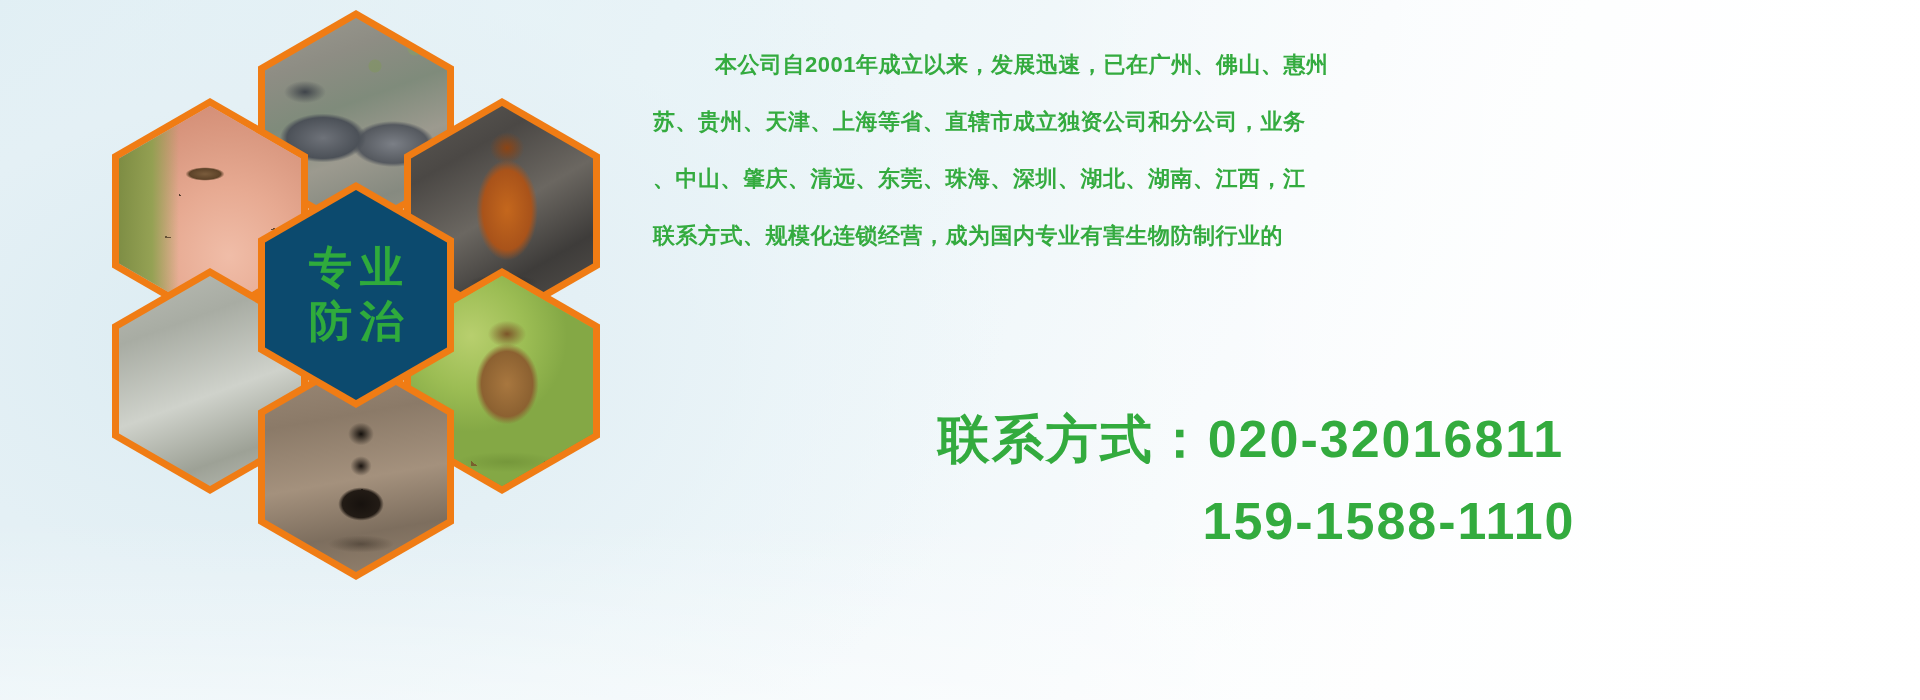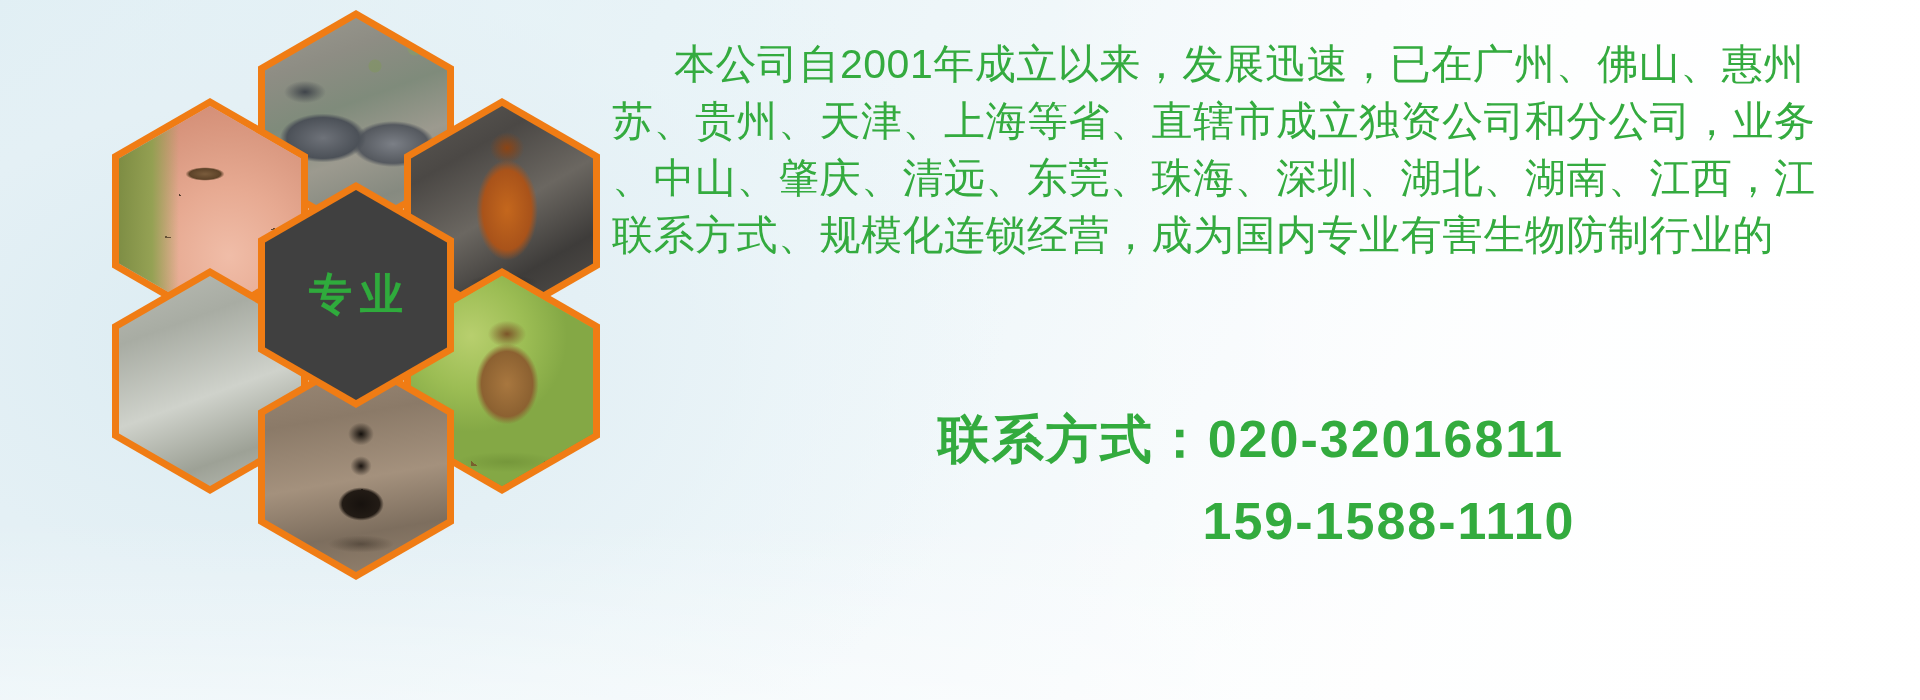--- a/index.html
+++ b/index.html
@@ -71,21 +71,21 @@
 
   
   .hex-mouse     { left: 172px; top: 0px; }
   .hex-cockroach { left: 318px; top: 88px; }
   .hex-mosquito  { left: 26px;  top: 88px; }
   .hex-flies     { left: 26px;  top: 258px; }
   .hex-stinkbug  { left: 318px; top: 258px; }
   .hex-ant       { left: 172px; top: 344px; }
   .hex-center    { left: 172px; top: 172px; background: #f07c14; }
   .hex-center > .inner {
-    background: #404040;
+    background: #0c4a6e;
     display: flex;
     flex-direction: column;
     align-items: center;
     justify-content: center;
   }
   .hex-label {
     color: #2fab3c;
     font-size: 43px;
     font-weight: 700;
     letter-spacing: 8px;
@@ -204,25 +204,26 @@
 
   
   .copy {
     position: absolute;
     left: 612px;
     top: 36px;
     width: 1240px;
   }
   .para {
     color: #34ab3f;
-    font-size: 41px;
-    font-weight: 400;
+    font-size: 22px;
+    font-weight: 700;
     line-height: 57px;
     letter-spacing: 0.5px;
     white-space: nowrap;
+    margin-left: 41px;
   }
   .para .indent { display: inline-block; width: 62px; }
 
   .contact {
     position: absolute;
     left: 626px;
     top: 398px;
     width: 1250px;
     text-align: center;
   }
@@ -278,20 +279,21 @@
 
     <div class="hex hex-ant">
       <div class="inner">
           <div class="art ant"></div>
         </div>
     </div>
 
     <div class="hex hex-center">
       <div class="inner">
         <div class="hex-label">专业</div>
+        <div class="hex-label">防治</div>
       </div>
     </div>
 
   </div>
 
   <div class="copy">
     <div class="para"><span class="indent"></span><span>本公司自2001年成立以来，发展迅速，已在广州、佛山、惠州</span></div>
     <div class="para">苏、贵州、天津、上海等省、直辖市成立独资公司和分公司，业务</div>
     <div class="para">、中山、肇庆、清远、东莞、珠海、深圳、湖北、湖南、江西，江</div>
     <div class="para">联系方式、规模化连锁经营，成为国内专业有害生物防制行业的</div>

